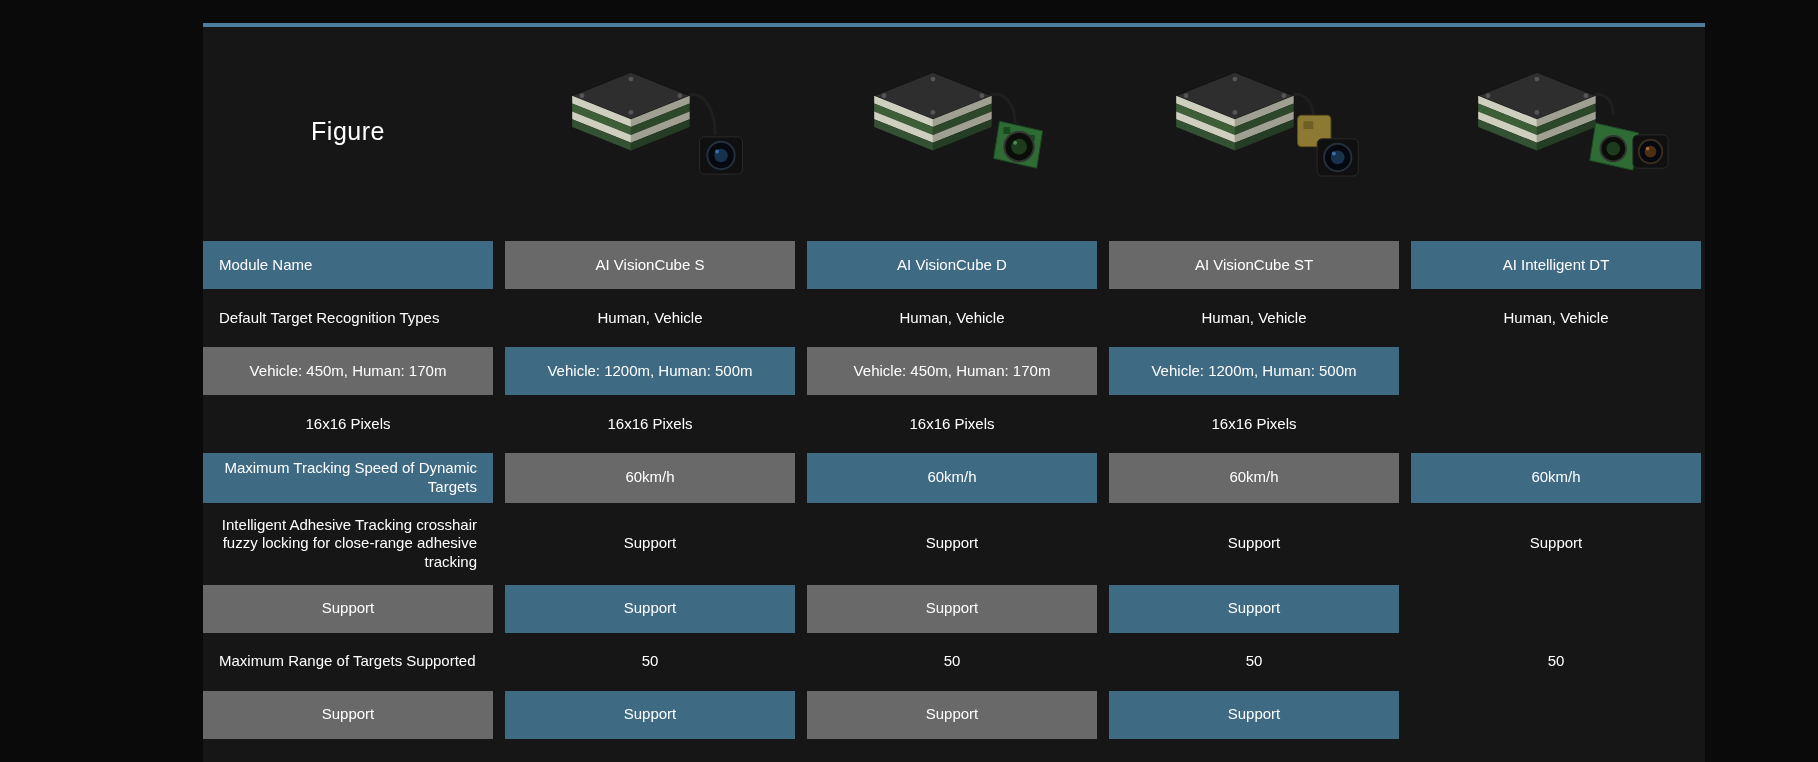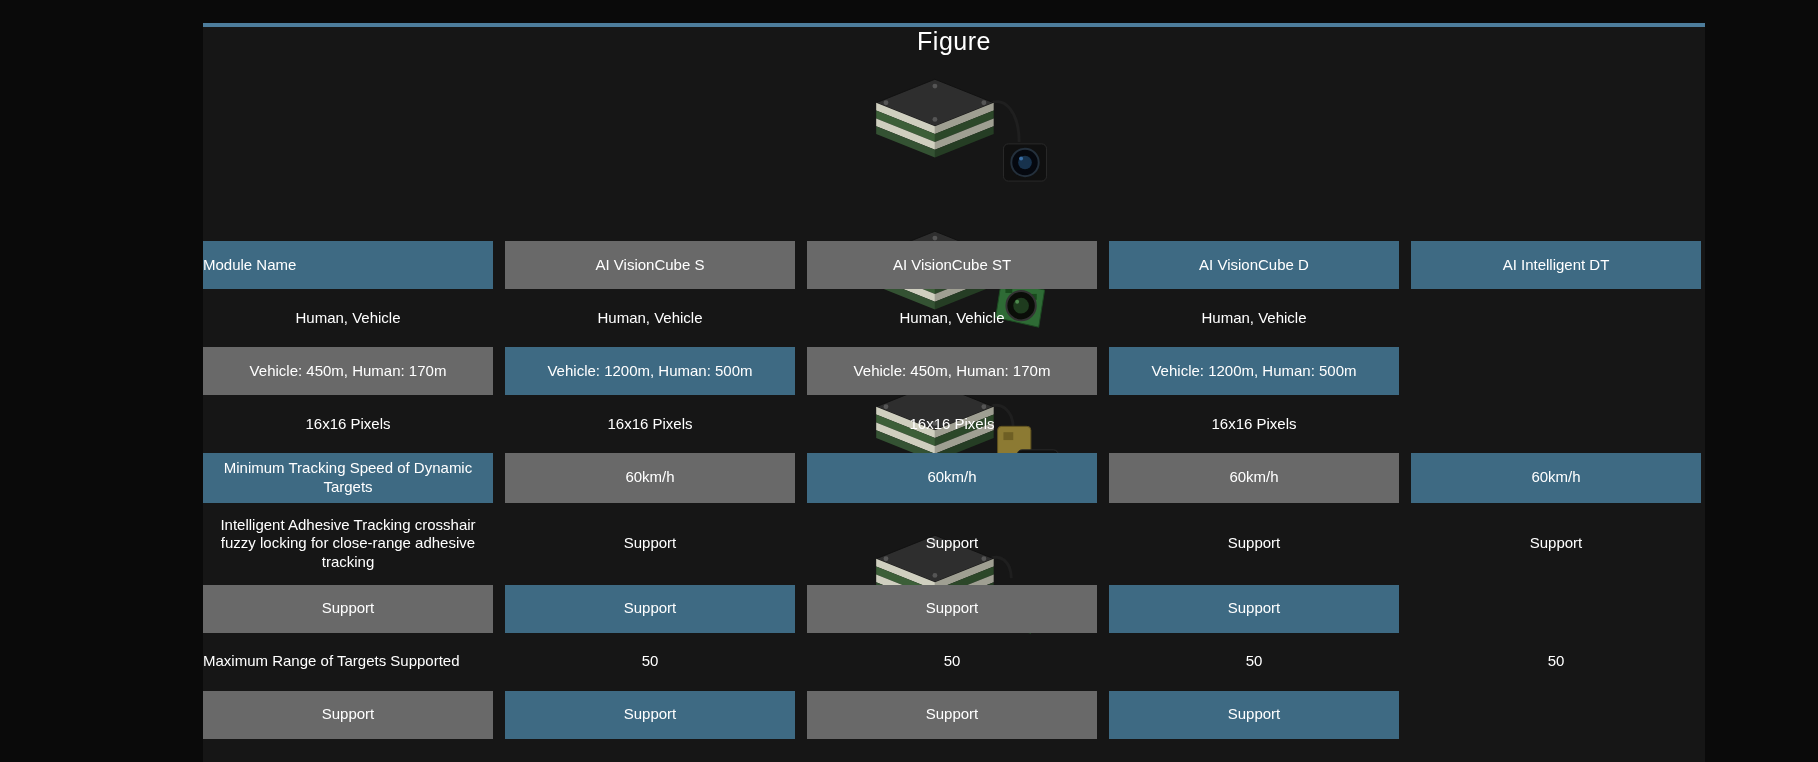--- a/index.html
+++ b/index.html
@@ -24,21 +24,20 @@
     width: 100%;
     height: 4px;
     background: var(--top-line, #4d7d9c);
   }
   .figure-row {
     display: flex;
     gap: 12px;
     height: 208px;
     align-items: center;
     margin-bottom: 6px;
-    flex-direction: column;
   }
   .figure-label {
     width: 290px;
     display: flex;
     align-items: center;
     justify-content: center;
     font-size: 25px;
     letter-spacing: 0.5px;
   }
   .figure-img-cell {
@@ -55,22 +54,22 @@
   .cell {
     width: 290px;
     box-sizing: border-box;
     display: flex;
     align-items: center;
     font-size: 15px;
     line-height: 1.25;
   }
   .cell.label {
     justify-content: flex-start;
-    text-align: center;
-    padding: 6px 0;
+    text-align: right;
+    padding: 6px 16px;
   }
   .cell.val {
     justify-content: center;
     padding: 6px 10px;
   }
   .row.filled .cell { min-height: 48px; }
   .row.plain  .cell { min-height: 44px; }
   .row.filled .cell.label { background: var(--accent-blue, #3e6a83); }
   .cell.val.gray { background: var(--cell-gray, #696969); }
   .cell.val.blue { background: var(--accent-blue, #3e6a83); }
@@ -181,26 +180,27 @@
         <circle cx="216" cy="91" r="12" fill="#05080f" stroke="#3c2e1e" stroke-width="2"></circle>
         <circle cx="216" cy="91" r="6" fill="#4d2e14"></circle>
         <circle cx="213" cy="88" r="1.8" fill="#a5683a"></circle>
       </svg>
     </div>
   </div>
 
   <div class="row filled">
     <div class="cell label">Module Name</div>
     <div class="cell val gray">AI VisionCube S</div>
+    <div class="cell val blue">AI VisionCube D</div>
     <div class="cell val gray">AI VisionCube ST</div>
-    <div class="cell val blue">AI VisionCube D</div>
     <div class="cell val blue">AI Intelligent DT</div>
   </div>
 
   <div class="row plain">
+    <div class="cell label">Default Target Recognition Types</div>
     <div class="cell val">Human, Vehicle</div>
     <div class="cell val">Human, Vehicle</div>
     <div class="cell val">Human, Vehicle</div>
     <div class="cell val">Human, Vehicle</div>
   </div>
 
   <div class="row filled">
     <div class="cell val gray">Vehicle: 450m, Human: 170m</div>
     <div class="cell val blue">Vehicle: 1200m, Human: 500m</div>
     <div class="cell val gray">Vehicle: 450m, Human: 170m</div>
@@ -208,21 +208,21 @@
   </div>
 
   <div class="row plain">
     <div class="cell val">16x16 Pixels</div>
     <div class="cell val">16x16 Pixels</div>
     <div class="cell val">16x16 Pixels</div>
     <div class="cell val">16x16 Pixels</div>
   </div>
 
   <div class="row filled">
-    <div class="cell label">Minimum Tracking Speed of Dynamic Targets</div>
+    <div class="cell label">Maximum Tracking Speed of Dynamic Targets</div>
     <div class="cell val gray">60km/h</div>
     <div class="cell val blue">60km/h</div>
     <div class="cell val gray">60km/h</div>
     <div class="cell val blue">60km/h</div>
   </div>
 
   <div class="row plain">
     <div class="cell label">Intelligent Adhesive Tracking crosshair fuzzy locking for close-range adhesive tracking</div>
     <div class="cell val">Support</div>
     <div class="cell val">Support</div>

